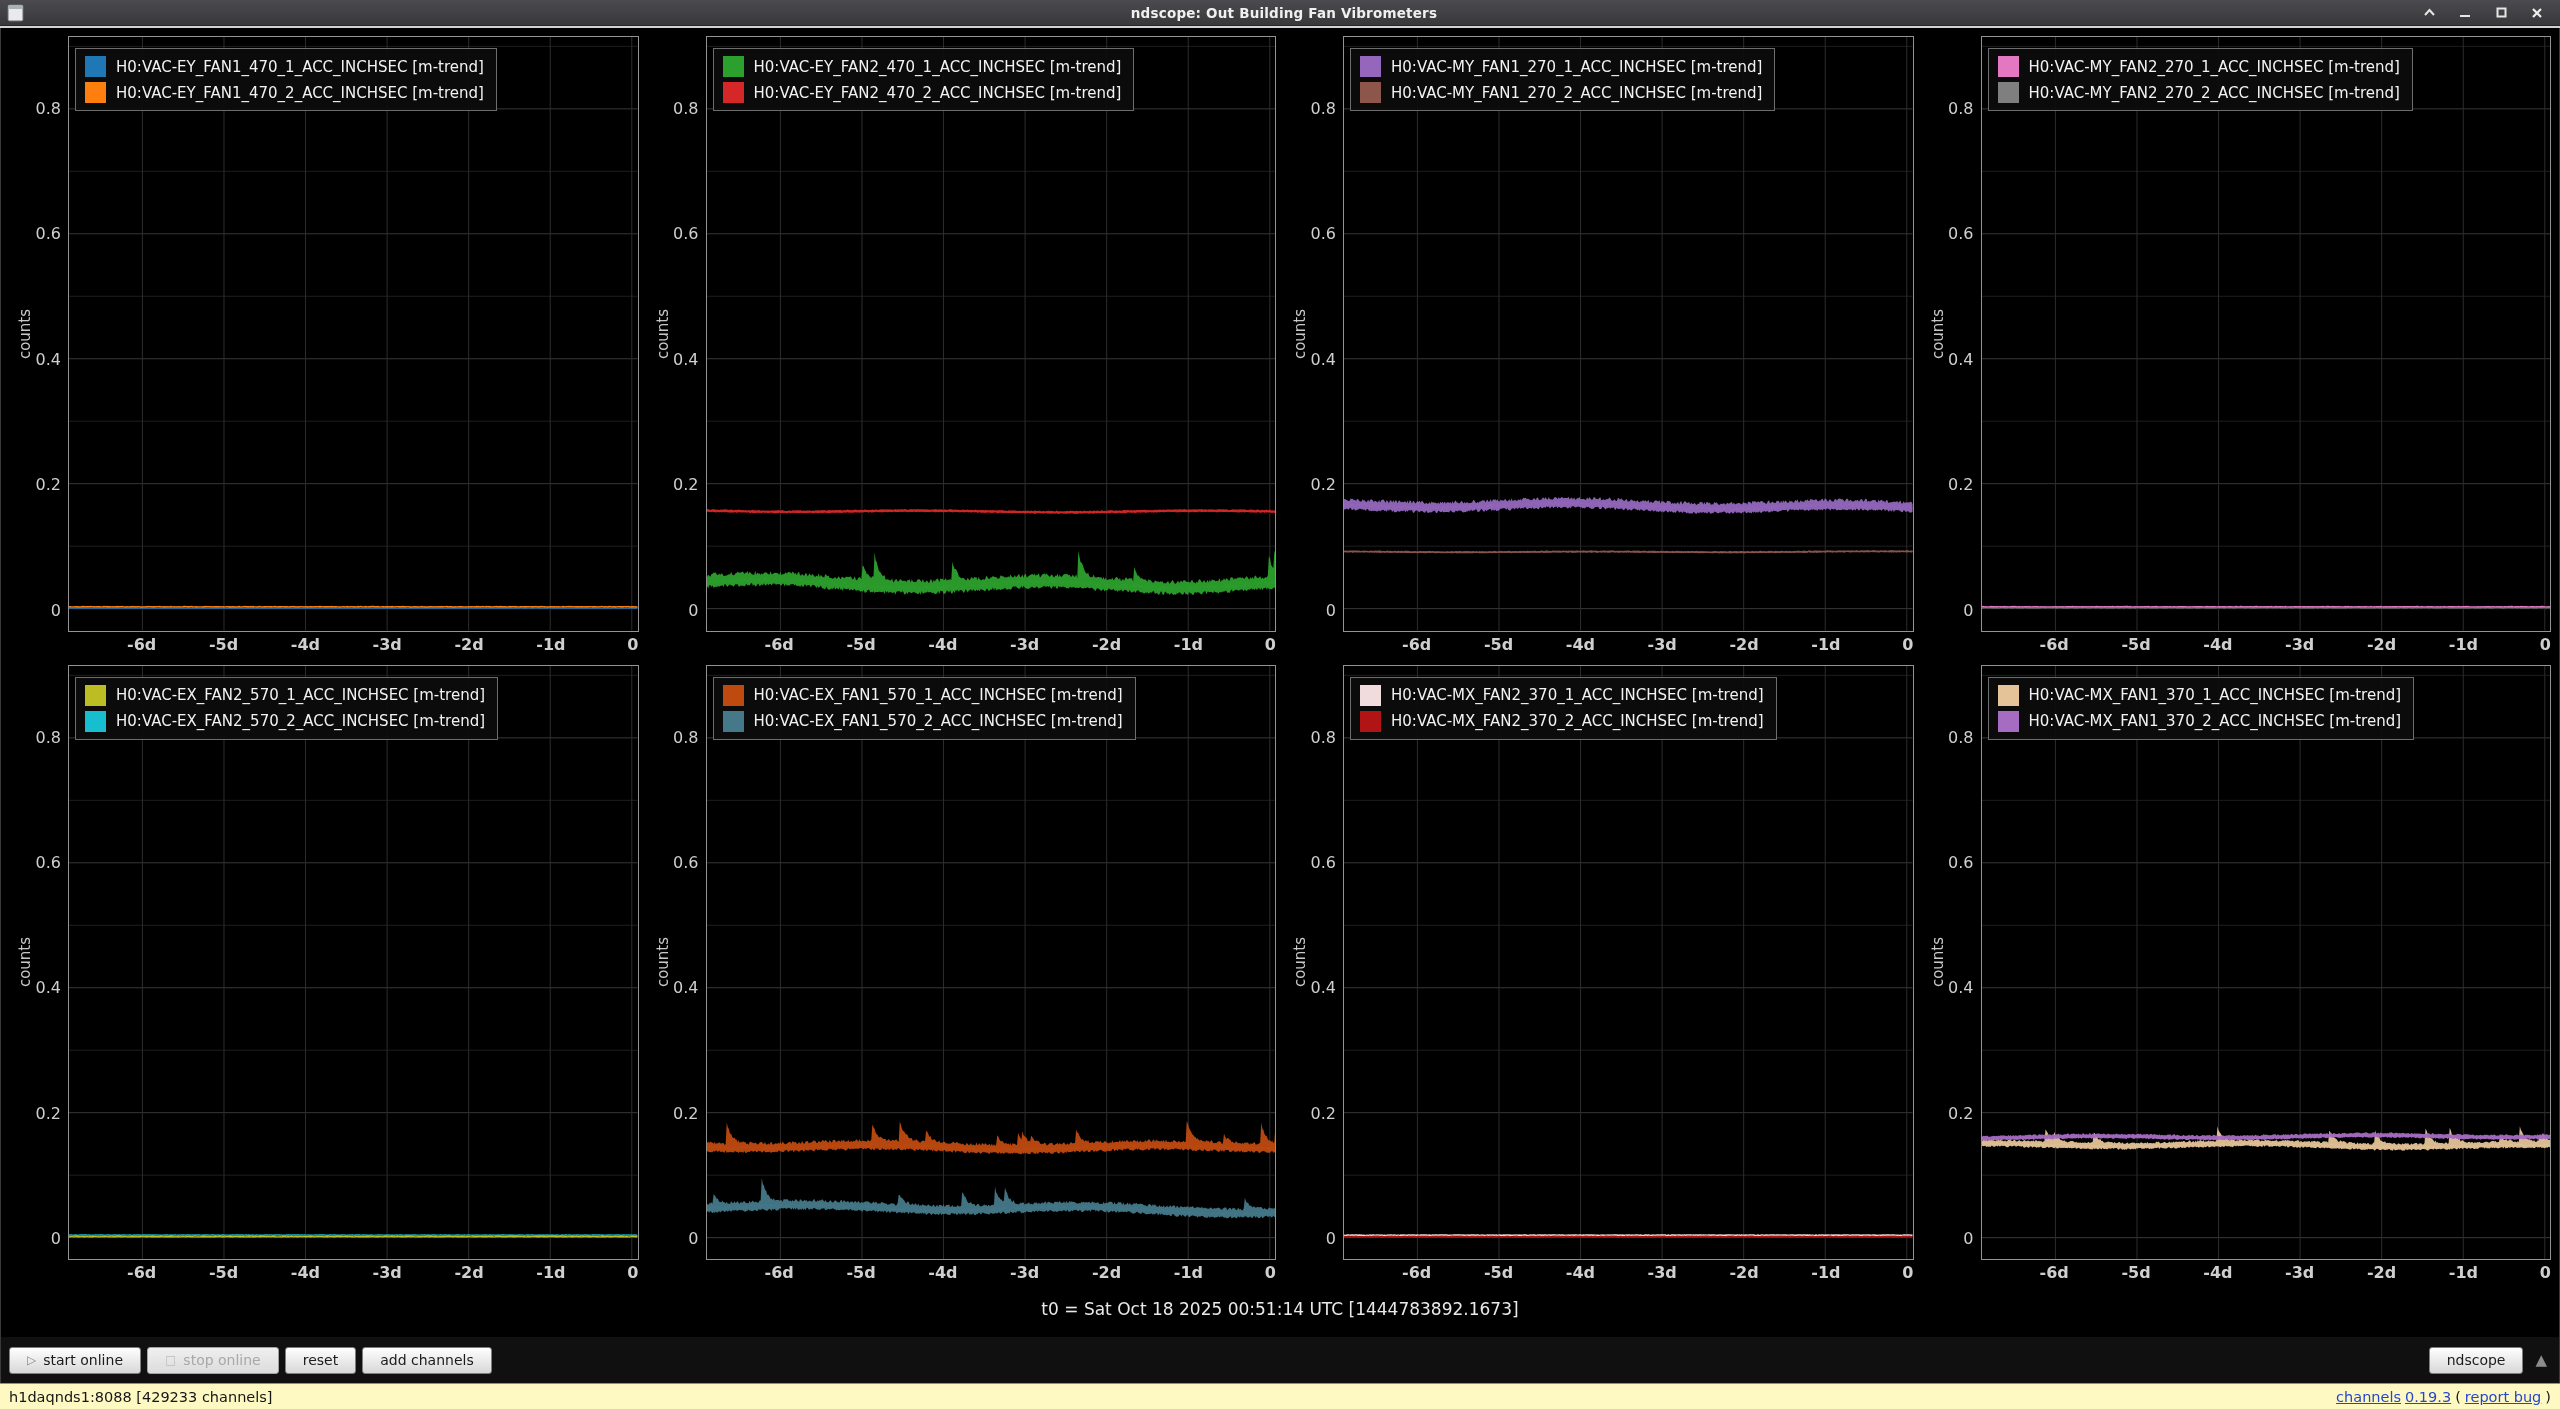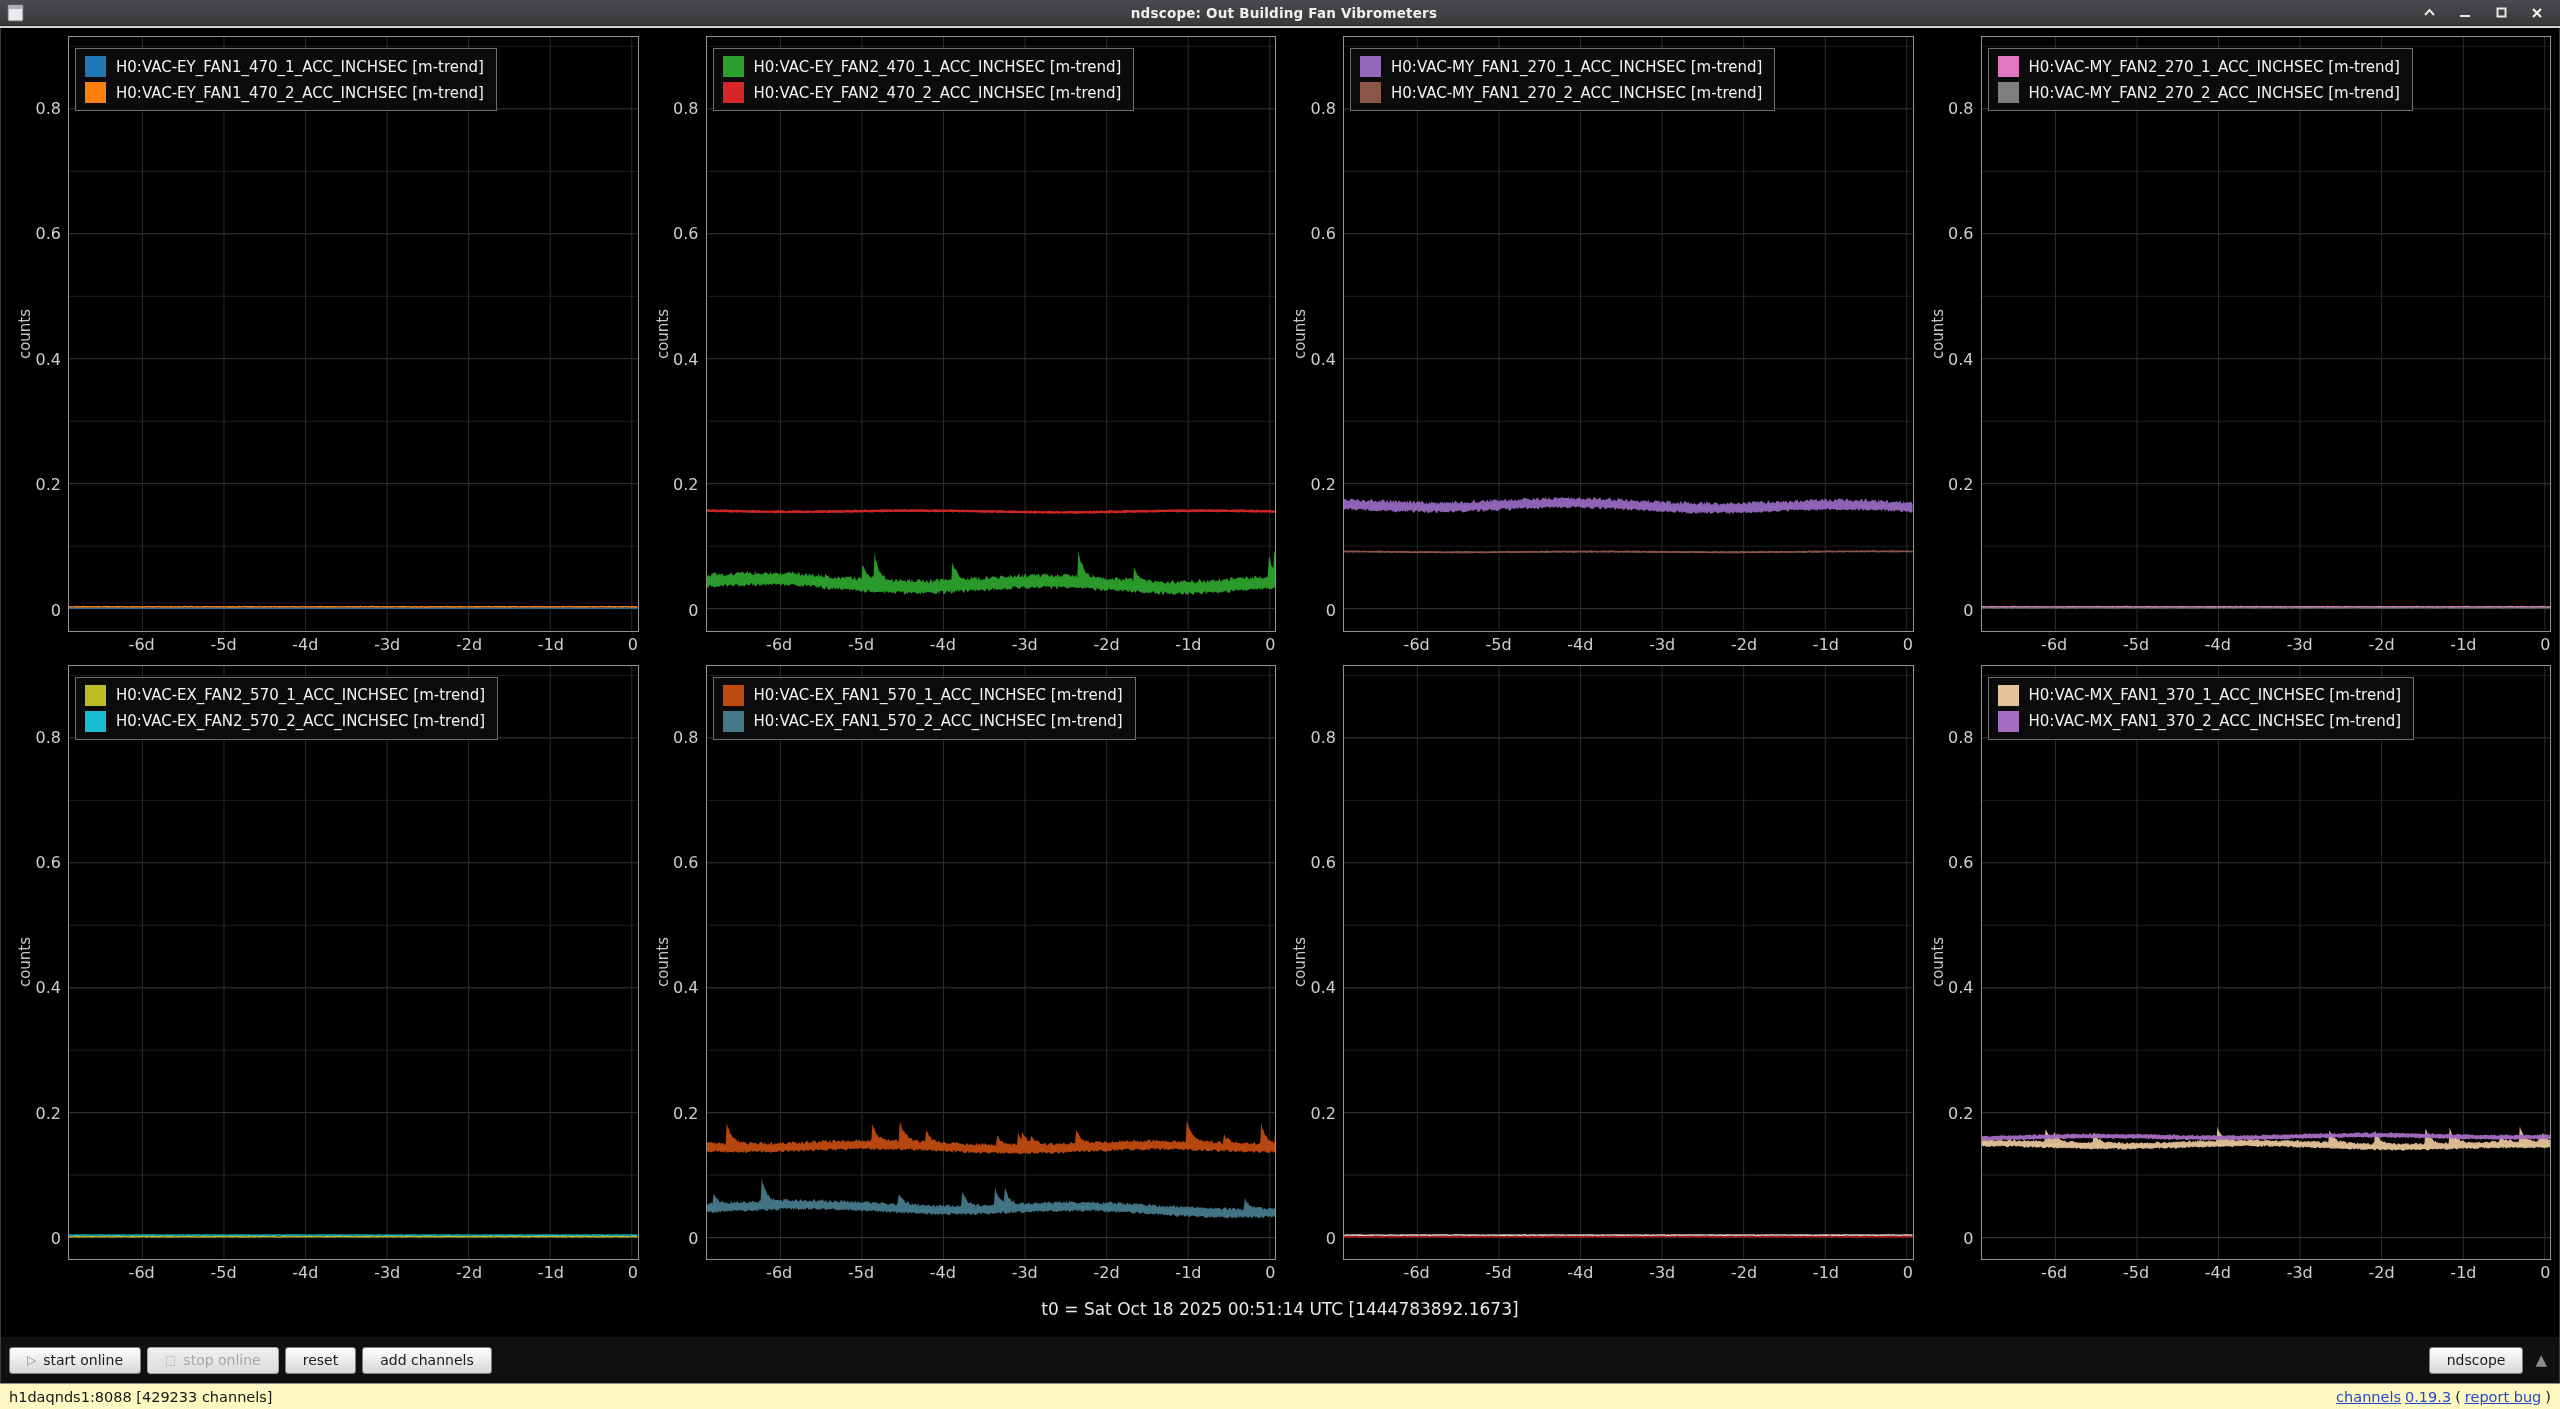--- a/index.html
+++ b/index.html
@@ -47,21 +47,21 @@
   }
   .ytick {
     position:absolute; right:7px; transform:translateY(-50%);
     color:#cfcfcf; font-size:16px; white-space:nowrap;
   }
   .frame {
     flex:1; position:relative; background:#000;
     border:1px solid #939393; overflow:hidden; min-width:0;
   }
   .frame svg { position:absolute; inset:0; width:100%; height:100%; }
-  .xticks { height:23px; margin-left:57px; position:relative; overflow:hidden; }
+  .xticks { height:23px; margin-left:57px; position:relative; overflow:hidden;font-weight:bold; }
   .xtick {
     position:absolute; top:3px; transform:translateX(-50%);
     color:#cfcfcf; font-size:16px; white-space:nowrap;
   }
   .legend {
     position:absolute; top:11px; left:6px; z-index:3;
     background:rgba(12,12,12,.92); border:1px solid #6d6d6d;
     padding:7px 12px 7px 9px; display:flex; flex-direction:column; gap:5px;
   }
   .legend-item { display:flex; align-items:center; gap:10px; }
@@ -499,20 +499,30 @@
               <line x1="129.12482065997136" y1="0" x2="129.12482065997136" y2="600" stroke="#2d2d2d" stroke-width="1" vector-effect="non-scaling-stroke"></line>
               <line x1="272.596843615495" y1="0" x2="272.596843615495" y2="600" stroke="#2d2d2d" stroke-width="1" vector-effect="non-scaling-stroke"></line>
               <line x1="416.06886657101865" y1="0" x2="416.06886657101865" y2="600" stroke="#2d2d2d" stroke-width="1" vector-effect="non-scaling-stroke"></line>
               <line x1="559.5408895265424" y1="0" x2="559.5408895265424" y2="600" stroke="#2d2d2d" stroke-width="1" vector-effect="non-scaling-stroke"></line>
               <line x1="703.012912482066" y1="0" x2="703.012912482066" y2="600" stroke="#2d2d2d" stroke-width="1" vector-effect="non-scaling-stroke"></line>
               <line x1="846.4849354375896" y1="0" x2="846.4849354375896" y2="600" stroke="#2d2d2d" stroke-width="1" vector-effect="non-scaling-stroke"></line>
               <line x1="989.9569583931133" y1="0" x2="989.9569583931133" y2="600" stroke="#2d2d2d" stroke-width="1" vector-effect="non-scaling-stroke"></line>
               <polyline points="0.0,575.4 1.9,575.6 3.9,575.5 5.8,575.2 7.7,575.2 9.6,575.4 11.6,575.5 13.5,575.2 15.4,575.2 17.3,575.5 19.3,575.3 21.2,575.3 23.1,575.2 25.0,575.4 27.0,575.2 28.9,575.5 30.8,575.2 32.8,575.6 34.7,575.5 36.6,575.6 38.5,575.6 40.5,575.5 42.4,575.6 44.3,575.4 46.2,575.2 48.2,575.6 50.1,575.2 52.0,575.3 53.9,575.4 55.9,575.4 57.8,575.2 59.7,575.4 61.7,575.3 63.6,575.6 65.5,575.3 67.4,575.4 69.4,575.6 71.3,575.4 73.2,575.6 75.1,575.6 77.1,575.3 79.0,575.4 80.9,575.3 82.9,575.3 84.8,575.4 86.7,575.5 88.6,575.2 90.6,575.4 92.5,575.6 94.4,575.4 96.3,575.4 98.3,575.6 100.2,575.2 102.1,575.5 104.0,575.3 106.0,575.3 107.9,575.4 109.8,575.5 111.8,575.5 113.7,575.3 115.6,575.3 117.5,575.5 119.5,575.2 121.4,575.2 123.3,575.2 125.2,575.4 127.2,575.5 129.1,575.2 131.0,575.4 132.9,575.6 134.9,575.2 136.8,575.2 138.7,575.3 140.7,575.2 142.6,575.2 144.5,575.2 146.4,575.4 148.4,575.5 150.3,575.2 152.2,575.6 154.1,575.4 156.1,575.2 158.0,575.4 159.9,575.2 161.8,575.3 163.8,575.3 165.7,575.6 167.6,575.2 169.6,575.3 171.5,575.2 173.4,575.2 175.3,575.2 177.3,575.3 179.2,575.3 181.1,575.3 183.0,575.6 185.0,575.5 186.9,575.4 188.8,575.4 190.8,575.4 192.7,575.2 194.6,575.3 196.5,575.2 198.5,575.2 200.4,575.2 202.3,575.2 204.2,575.2 206.2,575.3 208.1,575.5 210.0,575.3 211.9,575.5 213.9,575.4 215.8,575.4 217.7,575.1 219.7,575.5 221.6,575.5 223.5,575.3 225.4,575.3 227.4,575.3 229.3,575.2 231.2,575.6 233.1,575.3 235.1,575.3 237.0,575.4 238.9,575.6 240.8,575.4 242.8,575.3 244.7,575.4 246.6,575.5 248.6,575.6 250.5,575.4 252.4,575.2 254.3,575.4 256.3,575.2 258.2,575.4 260.1,575.3 262.0,575.1 264.0,575.5 265.9,575.4 267.8,575.2 269.7,575.6 271.7,575.4 273.6,575.2 275.5,575.5 277.5,575.4 279.4,575.5 281.3,575.2 283.2,575.5 285.2,575.2 287.1,575.3 289.0,575.2 290.9,575.4 292.9,575.2 294.8,575.6 296.7,575.5 298.7,575.4 300.6,575.3 302.5,575.4 304.4,575.2 306.4,575.6 308.3,575.2 310.2,575.5 312.1,575.5 314.1,575.4 316.0,575.2 317.9,575.1 319.8,575.2 321.8,575.5 323.7,575.6 325.6,575.5 327.6,575.2 329.5,575.4 331.4,575.3 333.3,575.3 335.3,575.2 337.2,575.6 339.1,575.4 341.0,575.1 343.0,575.3 344.9,575.3 346.8,575.5 348.7,575.2 350.7,575.4 352.6,575.2 354.5,575.3 356.5,575.5 358.4,575.4 360.3,575.3 362.2,575.3 364.2,575.5 366.1,575.3 368.0,575.3 369.9,575.2 371.9,575.2 373.8,575.4 375.7,575.4 377.6,575.2 379.6,575.3 381.5,575.4 383.4,575.1 385.4,575.2 387.3,575.6 389.2,575.4 391.1,575.4 393.1,575.4 395.0,575.3 396.9,575.6 398.8,575.2 400.8,575.4 402.7,575.3 404.6,575.5 406.6,575.2 408.5,575.3 410.4,575.4 412.3,575.4 414.3,575.3 416.2,575.3 418.1,575.4 420.0,575.5 422.0,575.3 423.9,575.4 425.8,575.2 427.7,575.3 429.7,575.3 431.6,575.5 433.5,575.3 435.5,575.3 437.4,575.5 439.3,575.2 441.2,575.4 443.2,575.4 445.1,575.5 447.0,575.4 448.9,575.6 450.9,575.4 452.8,575.4 454.7,575.3 456.6,575.5 458.6,575.4 460.5,575.4 462.4,575.4 464.4,575.2 466.3,575.5 468.2,575.4 470.1,575.1 472.1,575.4 474.0,575.3 475.9,575.3 477.8,575.2 479.8,575.2 481.7,575.5 483.6,575.5 485.5,575.2 487.5,575.4 489.4,575.2 491.3,575.5 493.3,575.5 495.2,575.4 497.1,575.3 499.0,575.5 501.0,575.3 502.9,575.3 504.8,575.6 506.7,575.3 508.7,575.4 510.6,575.4 512.5,575.3 514.5,575.3 516.4,575.3 518.3,575.4 520.2,575.5 522.2,575.2 524.1,575.6 526.0,575.6 527.9,575.5 529.9,575.2 531.8,575.3 533.7,575.5 535.6,575.2 537.6,575.3 539.5,575.6 541.4,575.5 543.4,575.3 545.3,575.4 547.2,575.5 549.1,575.5 551.1,575.2 553.0,575.2 554.9,575.4 556.8,575.3 558.8,575.3 560.7,575.3 562.6,575.2 564.5,575.3 566.5,575.5 568.4,575.6 570.3,575.2 572.3,575.6 574.2,575.6 576.1,575.2 578.0,575.3 580.0,575.2 581.9,575.5 583.8,575.2 585.7,575.4 587.7,575.3 589.6,575.3 591.5,575.3 593.4,575.6 595.4,575.3 597.3,575.4 599.2,575.2 601.2,575.4 603.1,575.2 605.0,575.2 606.9,575.2 608.9,575.2 610.8,575.3 612.7,575.4 614.6,575.2 616.6,575.5 618.5,575.3 620.4,575.3 622.4,575.5 624.3,575.3 626.2,575.2 628.1,575.2 630.1,575.4 632.0,575.3 633.9,575.4 635.8,575.3 637.8,575.4 639.7,575.4 641.6,575.2 643.5,575.2 645.5,575.5 647.4,575.3 649.3,575.2 651.3,575.3 653.2,575.4 655.1,575.5 657.0,575.5 659.0,575.5 660.9,575.2 662.8,575.1 664.7,575.5 666.7,575.4 668.6,575.6 670.5,575.3 672.4,575.5 674.4,575.2 676.3,575.3 678.2,575.3 680.2,575.3 682.1,575.4 684.0,575.3 685.9,575.4 687.9,575.5 689.8,575.5 691.7,575.3 693.6,575.4 695.6,575.2 697.5,575.6 699.4,575.2 701.3,575.4 703.3,575.4 705.2,575.5 707.1,575.2 709.1,575.4 711.0,575.4 712.9,575.3 714.8,575.3 716.8,575.3 718.7,575.3 720.6,575.3 722.5,575.5 724.5,575.6 726.4,575.5 728.3,575.3 730.3,575.6 732.2,575.6 734.1,575.2 736.0,575.2 738.0,575.3 739.9,575.6 741.8,575.2 743.7,575.3 745.7,575.5 747.6,575.4 749.5,575.2 751.4,575.3 753.4,575.3 755.3,575.2 757.2,575.2 759.2,575.4 761.1,575.3 763.0,575.3 764.9,575.3 766.9,575.4 768.8,575.3 770.7,575.4 772.6,575.3 774.6,575.3 776.5,575.3 778.4,575.5 780.3,575.4 782.3,575.4 784.2,575.4 786.1,575.2 788.1,575.2 790.0,575.2 791.9,575.5 793.8,575.4 795.8,575.5 797.7,575.3 799.6,575.3 801.5,575.3 803.5,575.3 805.4,575.5 807.3,575.2 809.2,575.3 811.2,575.2 813.1,575.5 815.0,575.2 817.0,575.5 818.9,575.3 820.8,575.5 822.7,575.4 824.7,575.4 826.6,575.6 828.5,575.5 830.4,575.2 832.4,575.6 834.3,575.5 836.2,575.2 838.2,575.5 840.1,575.3 842.0,575.2 843.9,575.5 845.9,575.5 847.8,575.2 849.7,575.4 851.6,575.1 853.6,575.4 855.5,575.4 857.4,575.3 859.3,575.5 861.3,575.3 863.2,575.5 865.1,575.2 867.1,575.3 869.0,575.5 870.9,575.2 872.8,575.5 874.8,575.5 876.7,575.5 878.6,575.2 880.5,575.3 882.5,575.2 884.4,575.3 886.3,575.3 888.2,575.4 890.2,575.5 892.1,575.4 894.0,575.2 896.0,575.3 897.9,575.4 899.8,575.3 901.7,575.3 903.7,575.3 905.6,575.2 907.5,575.5 909.4,575.4 911.4,575.5 913.3,575.3 915.2,575.4 917.1,575.2 919.1,575.4 921.0,575.3 922.9,575.2 924.9,575.5 926.8,575.4 928.7,575.4 930.6,575.3 932.6,575.3 934.5,575.5 936.4,575.5 938.3,575.6 940.3,575.4 942.2,575.4 944.1,575.5 946.1,575.5 948.0,575.3 949.9,575.2 951.8,575.5 953.8,575.3 955.7,575.3 957.6,575.2 959.5,575.2 961.5,575.4 963.4,575.3 965.3,575.3 967.2,575.2 969.2,575.4 971.1,575.4 973.0,575.5 975.0,575.4 976.9,575.6 978.8,575.4 980.7,575.6 982.7,575.3 984.6,575.2 986.5,575.2 988.4,575.3 990.4,575.5 992.3,575.3 994.2,575.3 996.1,575.4 998.1,575.5 1000.0,575.2" fill="none" stroke="#f0dcdc" stroke-width="1.4" vector-effect="non-scaling-stroke"></polyline>
               <polyline points="0.0,577.0 1.9,576.8 3.9,577.1 5.8,576.9 7.7,577.1 9.6,576.8 11.6,577.0 13.5,577.1 15.4,577.0 17.3,577.0 19.3,576.8 21.2,577.1 23.1,577.0 25.0,576.9 27.0,577.1 28.9,577.1 30.8,576.8 32.8,576.9 34.7,577.0 36.6,576.9 38.5,576.8 40.5,576.8 42.4,577.0 44.3,577.0 46.2,577.0 48.2,577.0 50.1,577.1 52.0,576.9 53.9,576.8 55.9,577.0 57.8,576.8 59.7,576.9 61.7,576.8 63.6,576.9 65.5,577.1 67.4,577.0 69.4,576.9 71.3,577.0 73.2,576.9 75.1,576.8 77.1,577.0 79.0,576.9 80.9,577.0 82.9,577.0 84.8,576.8 86.7,577.0 88.6,576.8 90.6,577.0 92.5,577.0 94.4,576.9 96.3,576.8 98.3,577.0 100.2,577.0 102.1,577.1 104.0,577.0 106.0,576.9 107.9,576.9 109.8,576.8 111.8,577.1 113.7,576.8 115.6,576.8 117.5,577.0 119.5,576.8 121.4,576.9 123.3,576.9 125.2,577.0 127.2,576.9 129.1,577.0 131.0,576.8 132.9,576.8 134.9,577.0 136.8,577.0 138.7,576.9 140.7,576.9 142.6,577.0 144.5,576.9 146.4,577.0 148.4,576.8 150.3,576.9 152.2,576.9 154.1,576.9 156.1,577.1 158.0,576.8 159.9,576.8 161.8,577.1 163.8,577.0 165.7,576.8 167.6,576.9 169.6,577.1 171.5,576.8 173.4,576.9 175.3,576.9 177.3,576.9 179.2,577.0 181.1,576.8 183.0,577.1 185.0,577.0 186.9,577.0 188.8,577.0 190.8,576.8 192.7,577.0 194.6,576.8 196.5,577.1 198.5,577.1 200.4,577.1 202.3,576.9 204.2,576.8 206.2,576.8 208.1,576.8 210.0,576.8 211.9,577.0 213.9,576.9 215.8,577.0 217.7,576.9 219.7,577.0 221.6,577.0 223.5,577.0 225.4,576.9 227.4,577.0 229.3,577.0 231.2,576.9 233.1,577.0 235.1,577.0 237.0,577.0 238.9,576.9 240.8,576.8 242.8,577.1 244.7,577.0 246.6,577.0 248.6,576.8 250.5,576.8 252.4,576.9 254.3,577.1 256.3,576.8 258.2,576.9 260.1,576.9 262.0,577.1 264.0,577.1 265.9,576.9 267.8,577.0 269.7,576.9 271.7,576.8 273.6,576.9 275.5,577.0 277.5,577.0 279.4,577.1 281.3,576.9 283.2,576.9 285.2,577.0 287.1,577.1 289.0,576.9 290.9,576.9 292.9,576.9 294.8,577.1 296.7,577.1 298.7,577.1 300.6,576.9 302.5,577.0 304.4,576.8 306.4,577.0 308.3,576.9 310.2,576.9 312.1,576.9 314.1,576.9 316.0,576.9 317.9,577.0 319.8,577.1 321.8,576.9 323.7,577.0 325.6,576.8 327.6,577.0 329.5,576.9 331.4,577.1 333.3,577.0 335.3,577.0 337.2,577.0 339.1,576.9 341.0,577.0 343.0,577.1 344.9,576.9 346.8,577.0 348.7,576.8 350.7,577.0 352.6,576.9 354.5,576.8 356.5,577.0 358.4,576.9 360.3,576.8 362.2,576.9 364.2,577.1 366.1,577.1 368.0,577.1 369.9,576.8 371.9,576.8 373.8,577.0 375.7,577.0 377.6,576.9 379.6,576.8 381.5,577.0 383.4,577.0 385.4,577.1 387.3,577.0 389.2,576.8 391.1,576.9 393.1,576.9 395.0,577.0 396.9,577.1 398.8,577.0 400.8,576.9 402.7,576.9 404.6,577.0 406.6,576.9 408.5,576.8 410.4,576.9 412.3,576.9 414.3,576.9 416.2,577.0 418.1,577.0 420.0,577.0 422.0,576.9 423.9,577.0 425.8,576.8 427.7,577.0 429.7,576.9 431.6,576.9 433.5,577.0 435.5,577.1 437.4,577.0 439.3,577.0 441.2,577.0 443.2,577.0 445.1,576.9 447.0,576.9 448.9,577.1 450.9,576.9 452.8,576.9 454.7,576.9 456.6,576.9 458.6,577.0 460.5,576.8 462.4,577.0 464.4,576.8 466.3,576.8 468.2,577.1 470.1,576.8 472.1,576.9 474.0,576.8 475.9,576.9 477.8,577.1 479.8,576.9 481.7,577.0 483.6,577.0 485.5,576.8 487.5,576.8 489.4,577.0 491.3,576.9 493.3,576.9 495.2,576.8 497.1,576.9 499.0,577.0 501.0,577.0 502.9,576.8 504.8,576.9 506.7,577.0 508.7,577.0 510.6,577.0 512.5,577.0 514.5,576.8 516.4,576.9 518.3,576.9 520.2,576.9 522.2,576.8 524.1,577.1 526.0,577.1 527.9,576.9 529.9,577.1 531.8,577.0 533.7,576.9 535.6,576.9 537.6,576.9 539.5,577.1 541.4,577.0 543.4,576.9 545.3,577.0 547.2,576.8 549.1,576.8 551.1,576.8 553.0,576.9 554.9,577.0 556.8,577.0 558.8,577.0 560.7,576.9 562.6,576.8 564.5,576.8 566.5,576.9 568.4,577.0 570.3,577.1 572.3,576.8 574.2,576.9 576.1,576.9 578.0,576.9 580.0,576.9 581.9,576.9 583.8,577.0 585.7,576.8 587.7,576.9 589.6,576.9 591.5,576.9 593.4,576.9 595.4,576.9 597.3,576.9 599.2,577.0 601.2,577.1 603.1,576.8 605.0,577.0 606.9,576.8 608.9,576.9 610.8,577.0 612.7,576.8 614.6,577.1 616.6,576.8 618.5,577.0 620.4,576.8 622.4,577.1 624.3,576.9 626.2,577.0 628.1,577.0 630.1,577.0 632.0,576.9 633.9,576.9 635.8,576.8 637.8,576.8 639.7,577.0 641.6,577.0 643.5,577.0 645.5,577.0 647.4,577.0 649.3,577.1 651.3,577.0 653.2,577.0 655.1,576.8 657.0,577.0 659.0,576.9 660.9,576.8 662.8,577.0 664.7,576.9 666.7,577.1 668.6,577.0 670.5,577.0 672.4,577.0 674.4,577.0 676.3,577.0 678.2,577.1 680.2,577.1 682.1,576.9 684.0,576.8 685.9,577.0 687.9,577.0 689.8,576.9 691.7,576.9 693.6,576.9 695.6,577.1 697.5,576.9 699.4,576.9 701.3,576.9 703.3,577.0 705.2,577.0 707.1,576.9 709.1,576.9 711.0,577.0 712.9,577.0 714.8,576.8 716.8,576.8 718.7,576.8 720.6,576.9 722.5,577.0 724.5,576.9 726.4,576.8 728.3,576.9 730.3,577.0 732.2,577.0 734.1,576.8 736.0,576.8 738.0,577.0 739.9,577.0 741.8,576.9 743.7,576.9 745.7,576.8 747.6,577.0 749.5,576.9 751.4,576.8 753.4,576.9 755.3,576.9 757.2,576.9 759.2,577.0 761.1,577.0 763.0,577.1 764.9,576.8 766.9,577.1 768.8,576.8 770.7,576.9 772.6,577.0 774.6,576.9 776.5,576.8 778.4,577.1 780.3,577.1 782.3,577.0 784.2,577.0 786.1,577.0 788.1,576.8 790.0,577.1 791.9,576.8 793.8,576.9 795.8,577.1 797.7,576.9 799.6,577.1 801.5,577.0 803.5,576.9 805.4,577.0 807.3,576.9 809.2,577.0 811.2,577.1 813.1,577.0 815.0,577.1 817.0,577.0 818.9,576.8 820.8,576.8 822.7,576.9 824.7,577.0 826.6,576.8 828.5,577.0 830.4,577.0 832.4,576.8 834.3,576.8 836.2,576.8 838.2,576.8 840.1,576.9 842.0,576.8 843.9,576.9 845.9,576.9 847.8,576.8 849.7,576.9 851.6,577.1 853.6,577.0 855.5,576.8 857.4,576.9 859.3,577.1 861.3,576.9 863.2,576.8 865.1,577.1 867.1,576.9 869.0,576.9 870.9,577.0 872.8,576.8 874.8,577.0 876.7,577.1 878.6,577.0 880.5,576.9 882.5,577.0 884.4,576.8 886.3,576.8 888.2,577.1 890.2,576.9 892.1,577.0 894.0,577.0 896.0,576.9 897.9,577.0 899.8,577.0 901.7,576.9 903.7,576.8 905.6,577.0 907.5,577.0 909.4,576.9 911.4,577.0 913.3,576.9 915.2,576.9 917.1,577.0 919.1,577.0 921.0,576.9 922.9,576.9 924.9,577.0 926.8,576.9 928.7,577.1 930.6,577.0 932.6,576.9 934.5,576.9 936.4,576.9 938.3,576.9 940.3,577.0 942.2,577.0 944.1,577.0 946.1,576.9 948.0,576.9 949.9,577.1 951.8,576.8 953.8,576.9 955.7,577.0 957.6,577.1 959.5,576.9 961.5,576.9 963.4,577.1 965.3,577.0 967.2,577.1 969.2,576.9 971.1,577.0 973.0,576.9 975.0,576.8 976.9,576.9 978.8,577.0 980.7,577.0 982.7,576.8 984.6,577.0 986.5,577.0 988.4,576.8 990.4,576.8 992.3,576.9 994.2,576.8 996.1,576.9 998.1,577.0 1000.0,577.0" fill="none" stroke="#b11414" stroke-width="1.4" vector-effect="non-scaling-stroke"></polyline>
             </svg>
+            <div class="legend">
+              <div class="legend-item">
+                <span class="legend-swatch" style="background: rgb(240, 220, 220);"></span>
+                <span class="legend-label">H0:VAC-MX_FAN2_370_1_ACC_INCHSEC [m-trend]</span>
+              </div>
+              <div class="legend-item">
+                <span class="legend-swatch" style="background: rgb(177, 20, 20);"></span>
+                <span class="legend-label">H0:VAC-MX_FAN2_370_2_ACC_INCHSEC [m-trend]</span>
+              </div>
+            </div>
       </div>
     </div>
     <div class="xticks">
           <div class="xtick" style="left: 12.9125%;">-6d</div>
           <div class="xtick" style="left: 27.2597%;">-5d</div>
           <div class="xtick" style="left: 41.6069%;">-4d</div>
           <div class="xtick" style="left: 55.9541%;">-3d</div>
           <div class="xtick" style="left: 70.3013%;">-2d</div>
           <div class="xtick" style="left: 84.6485%;">-1d</div>
           <div class="xtick" style="left: 98.9957%;">0</div>

